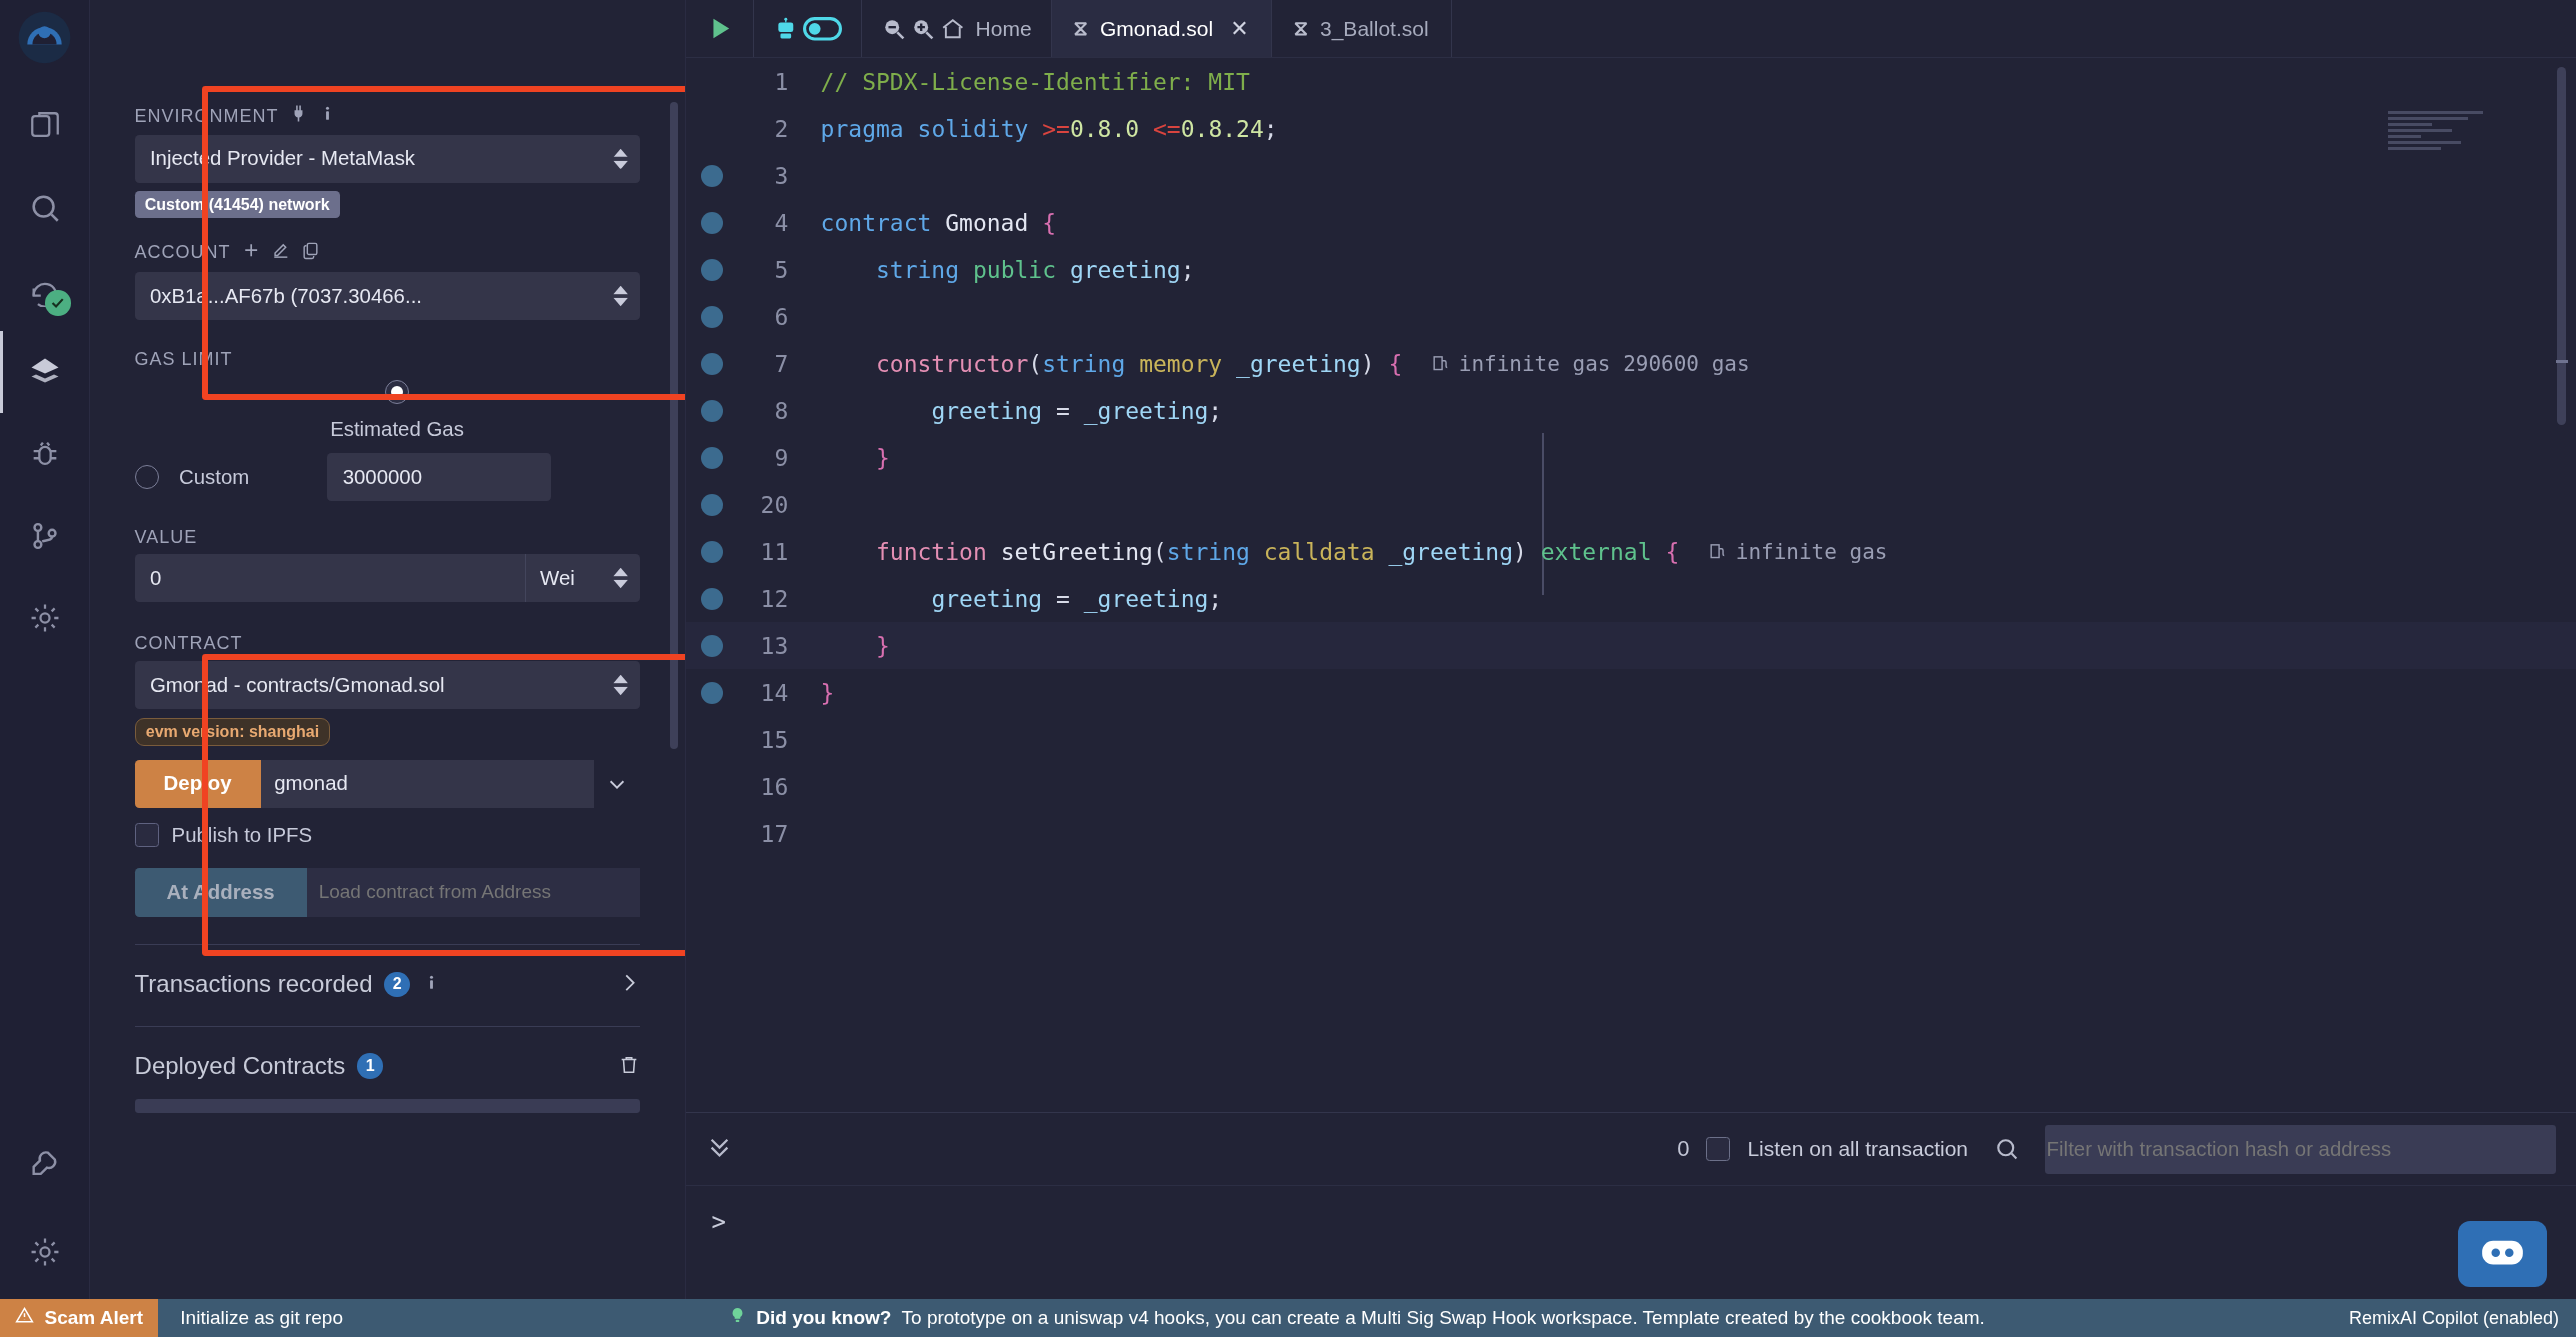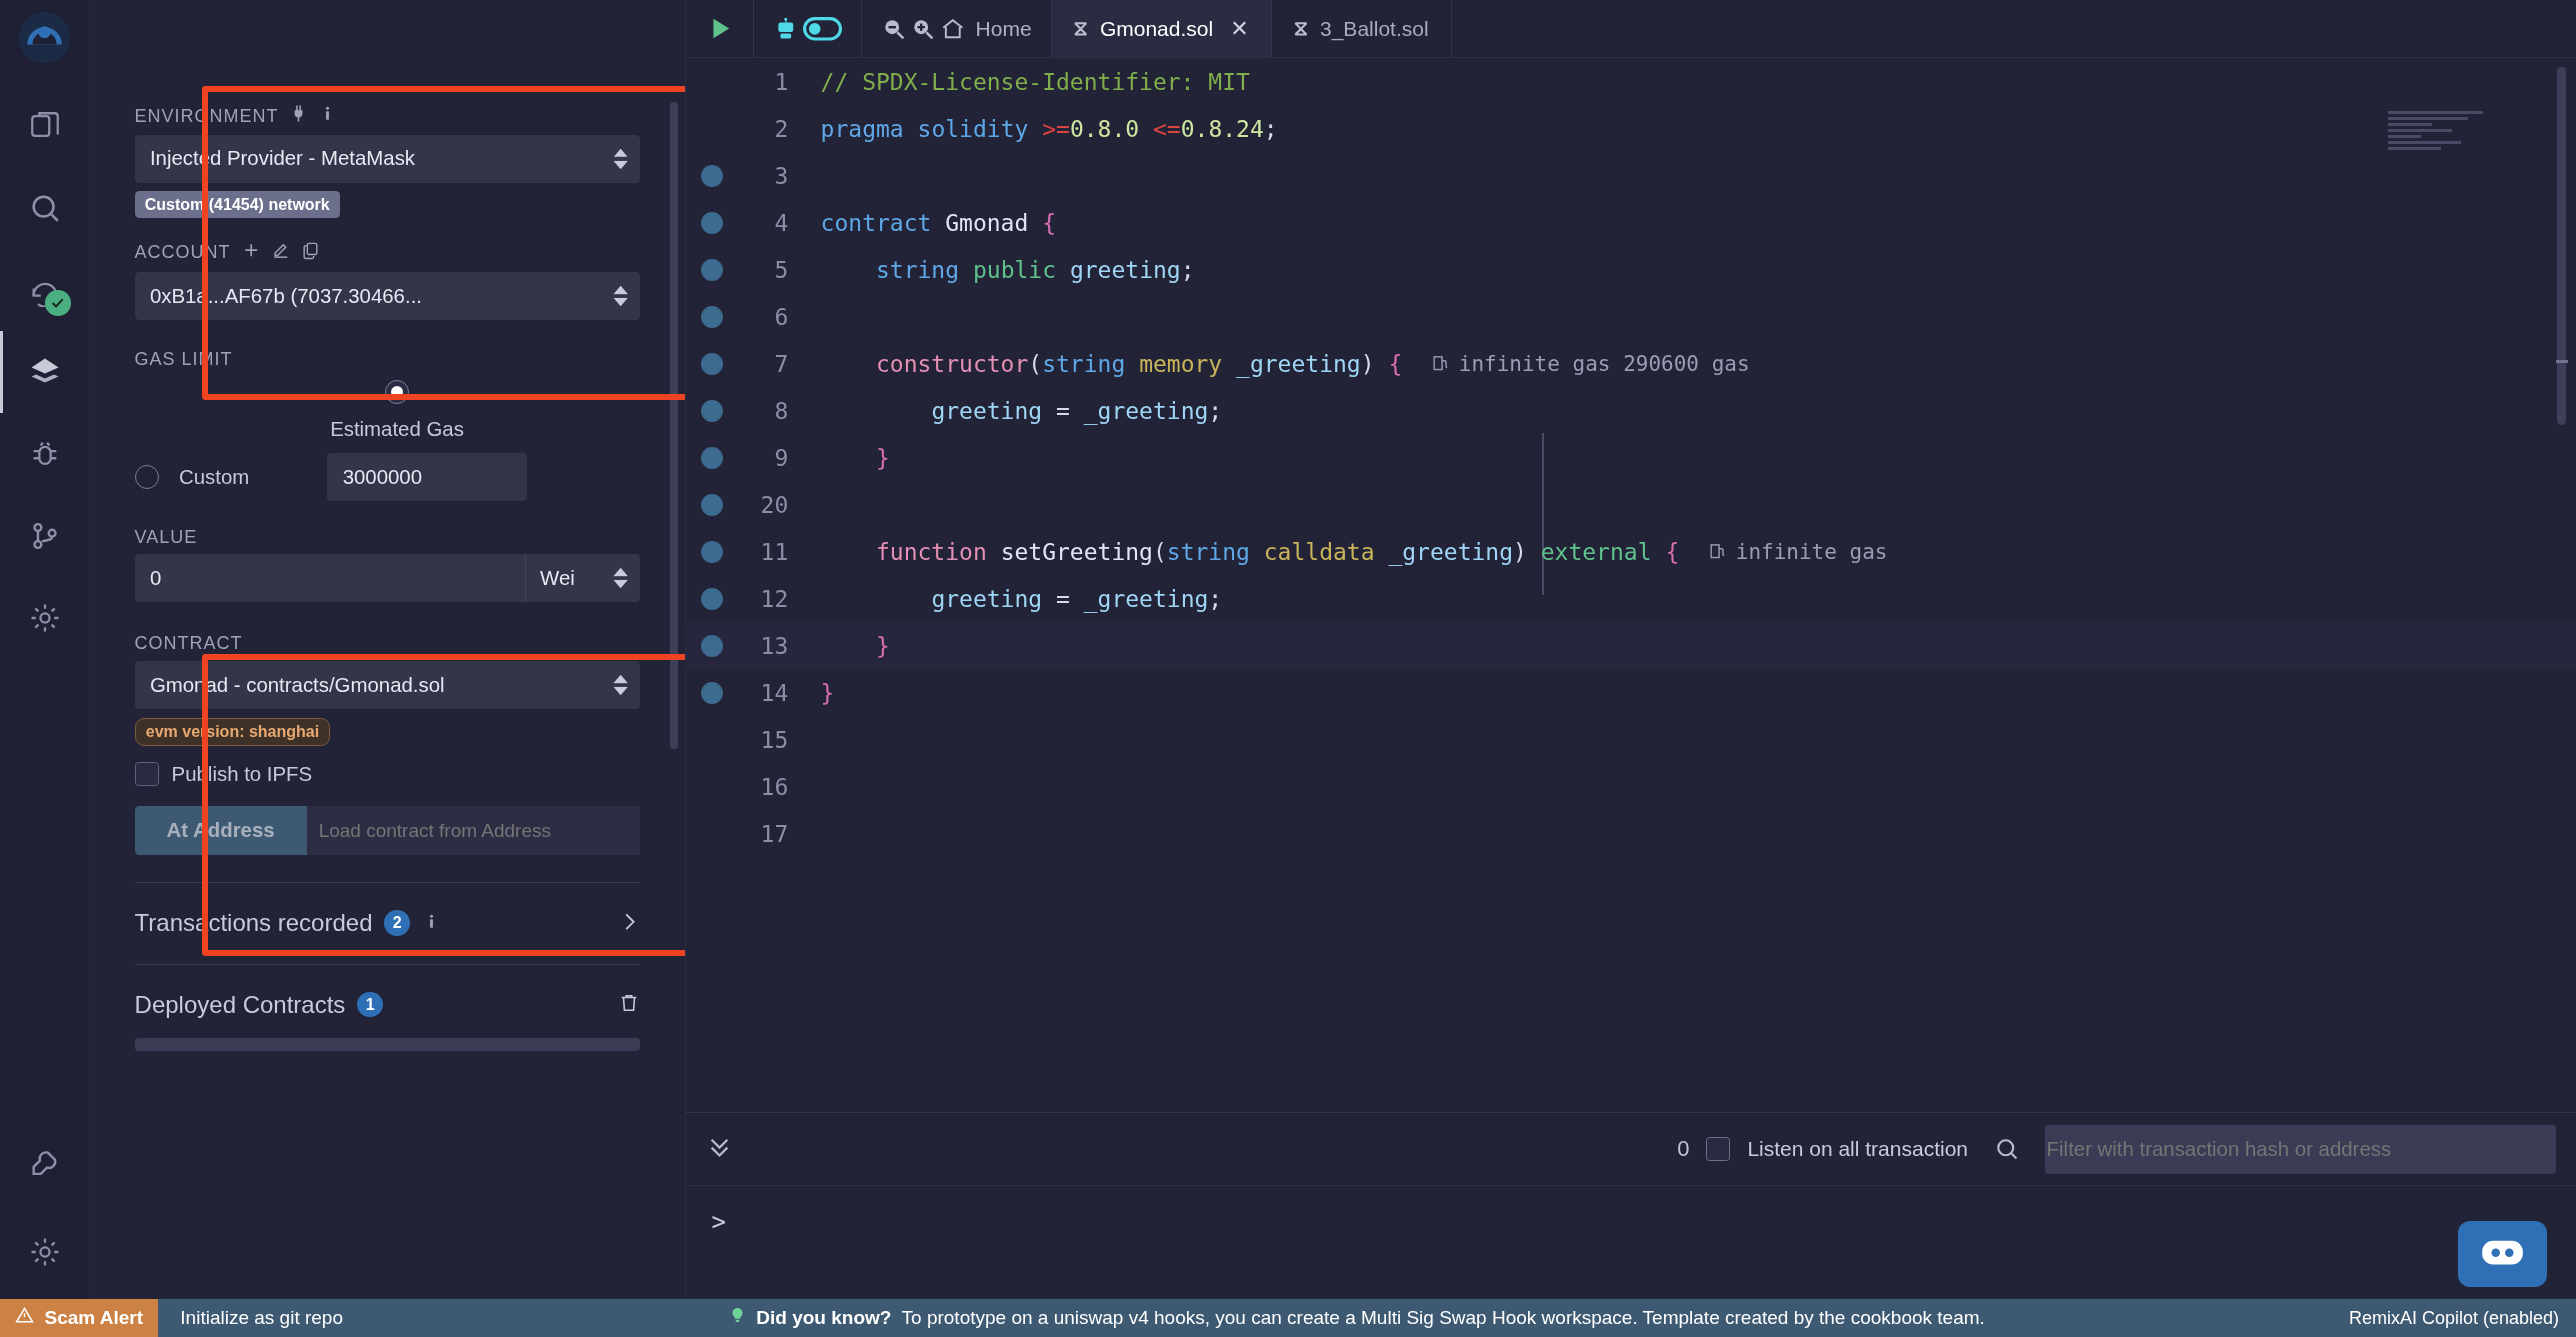--- a/index.html
+++ b/index.html
@@ -348,21 +348,21 @@
 
         
         <div class="field-label" style="margin-top:29px">GAS LIMIT</div>
         <div class="radio-row">
           <span class="radio on"></span>
           <span class="radio-lbl">Estimated Gas</span>
         </div>
         <div class="row-gas">
           <span class="radio"></span>
           <span class="radio-lbl" style="width:128px">Custom</span>
-          <input class="txt-input" style="width: 200px;" value="3000000">
+          <input class="txt-input" style="width: 224px;" value="3000000">
         </div>
 
         
         <div class="field-label" style="margin-top:25.6px">VALUE</div>
         <div class="value-row">
           <input class="txt-input" value="0" style="">
           <div class="unit-sel">
             <span>Wei</span>
             <span class="sel-arrows">
               <svg width="15.3" height="8.5" viewBox="0 0 12 7" fill="#c9cbdb">
@@ -383,20 +383,29 @@
             <svg width="15.3" height="8.5" viewBox="0 0 12 7" fill="#c9cbdb">
                 <path d="M6 0 12 7H0z"></path>
               </svg>
             <svg width="15.3" height="8.5" viewBox="0 0 12 7" fill="#c9cbdb">
                 <path d="M6 7 0 0h12z"></path>
               </svg>
           </span>
         </div>
         <div class="pill-evm">evm version: shanghai</div>
 
+        <div class="deploy-row">
+          <button class="btn-deploy">Deploy</button>
+          <input class="deploy-input" value="gmonad" style="">
+          <span class="deploy-caret">
+            <svg width="22" height="22" viewBox="0 0 24 24" fill="none" stroke="#c9cbdb" stroke-width="2">
+                <path d="M5 9l7 7 7-7"></path>
+              </svg>
+          </span>
+        </div>
         <div class="cb-row">
           <span class="cbox"></span>
           <span class="cb-lbl">Publish to IPFS</span>
         </div>
 
         
         <div class="ataddr-row">
           <button class="btn-ataddr">At Address</button>
           <input class="ataddr-input" placeholder="Load contract from Address" style="">
         </div>

